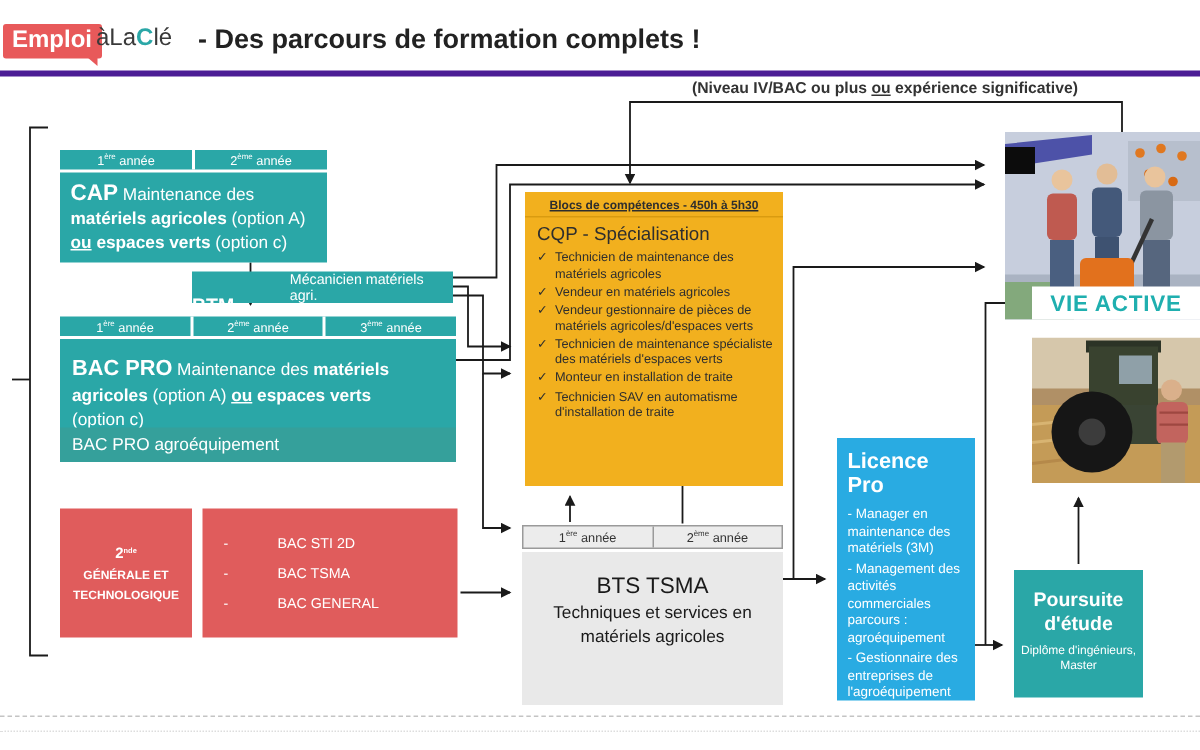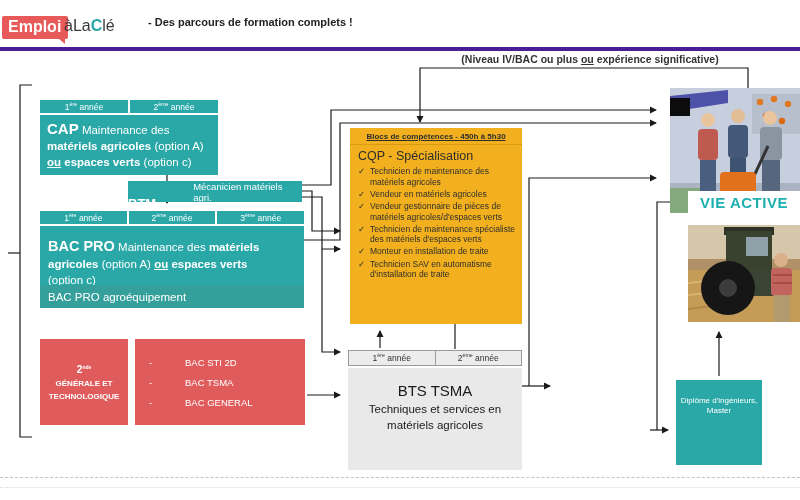--- a/index.html
+++ b/index.html
@@ -8,21 +8,21 @@
   .abs{position:absolute;}
 
   
   .hdr{position:absolute;left:0;top:0;width:800px;height:47px;border-bottom:4px solid #4c1d95;z-index:5;}
   .logo-red{position:absolute;left:2px;top:16px;background:#e8595a;color:#fff;font-weight:bold;
             font-size:16px;padding:2px 7px 3px 6px;border-radius:2px;}
   .logo-red:after{content:"";position:absolute;right:3px;bottom:-5px;border-left:7px solid transparent;
             border-top:6px solid #e8595a;}
   .logo-rest{position:absolute;left:64px;top:17px;font-size:16px;color:#3a3a3a;}
   .logo-rest .c{color:#2aa7a7;font-weight:bold;}
-  .hdr-title{position:absolute;left:148px;top:16px;font-size:11px;font-weight:bold;color:#222;}
+  .hdr-title{position:absolute;left:132px;top:16px;font-size:18px;font-weight:bold;color:#222;}
 
   
   .teal{background:#2aa7a7;color:#fff;}
   .yr-row{display:flex;border-bottom:2px solid #fff;}
   .yr-cell{flex:1;text-align:center;font-size:8.5px;color:#fff;padding:2px 0 1px 0;border-right:2px solid #fff;}
   .yr-cell:last-child{border-right:none;}
   sup{font-size:62%;vertical-align:super;line-height:0;}
   .u{text-decoration:underline;}
   .b{font-weight:bold;}
 
@@ -222,22 +222,31 @@
 
   <div class="abs bts-hdr">
     <div class="cell"><span>1</span><sup>ère</sup> <span>année</span></div>
     <div class="cell"><span>2</span><sup>ème</sup> <span>année</span></div>
   </div>
   <div class="abs bts-box">
     <div class="bts-title">BTS TSMA</div>
     <div class="bts-sub">Techniques et services en matériels agricoles</div>
   </div>
 
+  <div class="abs lic-box">
+    <div class="lic-title">Licence Pro</div>
+    <div class="lic-items">
+      <div>- Manager en maintenance des matériels (3M)</div>
+      <div>- Management des activités commerciales parcours : agroéquipement</div>
+      <div>- Gestionnaire des entreprises de l'agroéquipement</div>
+    </div>
+  </div>
 
   <div class="abs teal pour-box">
+    <div class="pour-title">Poursuite d'étude</div>
     <div class="pour-sub">Diplôme d'ingénieurs, Master</div>
   </div>
 
   <div class="abs photo1">
     <svg width="130" height="125" viewBox="0 0 130 125">
       <rect width="130" height="125" fill="#c7cedd"></rect>
       <polygon points="0,8 58,2 58,15 0,24" fill="#4d52a8"></polygon>
       <rect x="0" y="10" width="20" height="18" fill="#0c0c0c"></rect>
       <rect x="82" y="6" width="48" height="40" fill="#b7bfcd"></rect>
       <circle cx="90" cy="14" r="3.2" fill="#e07820"></circle>

